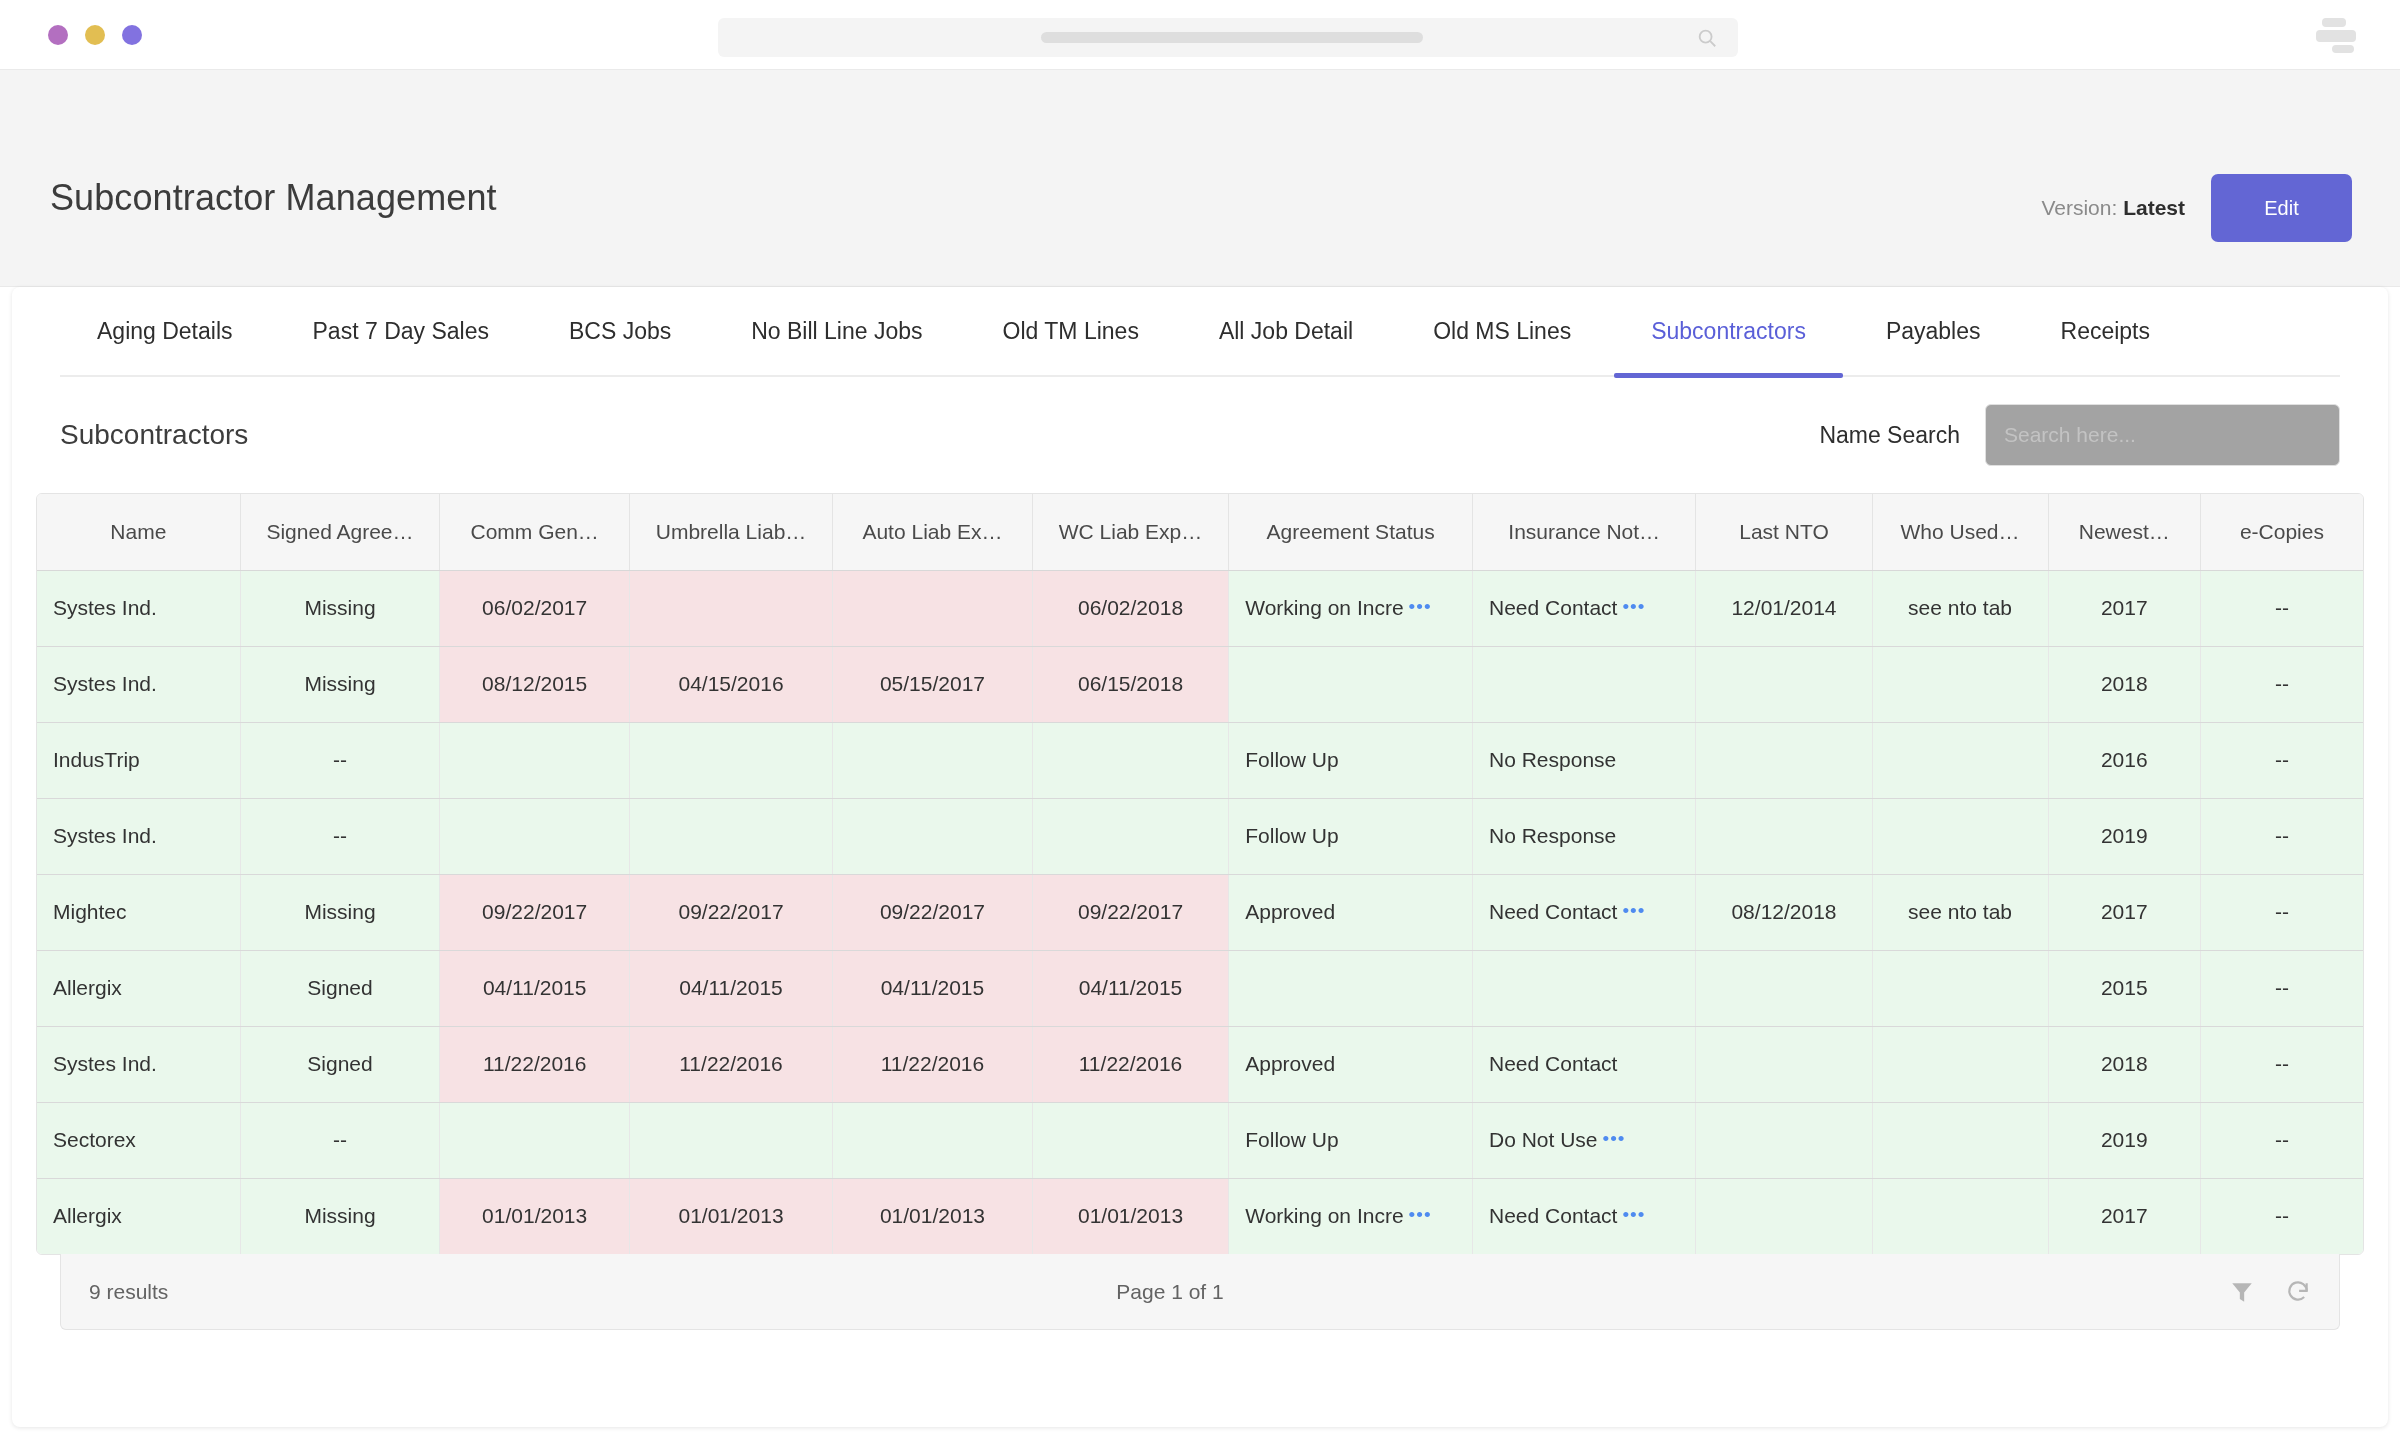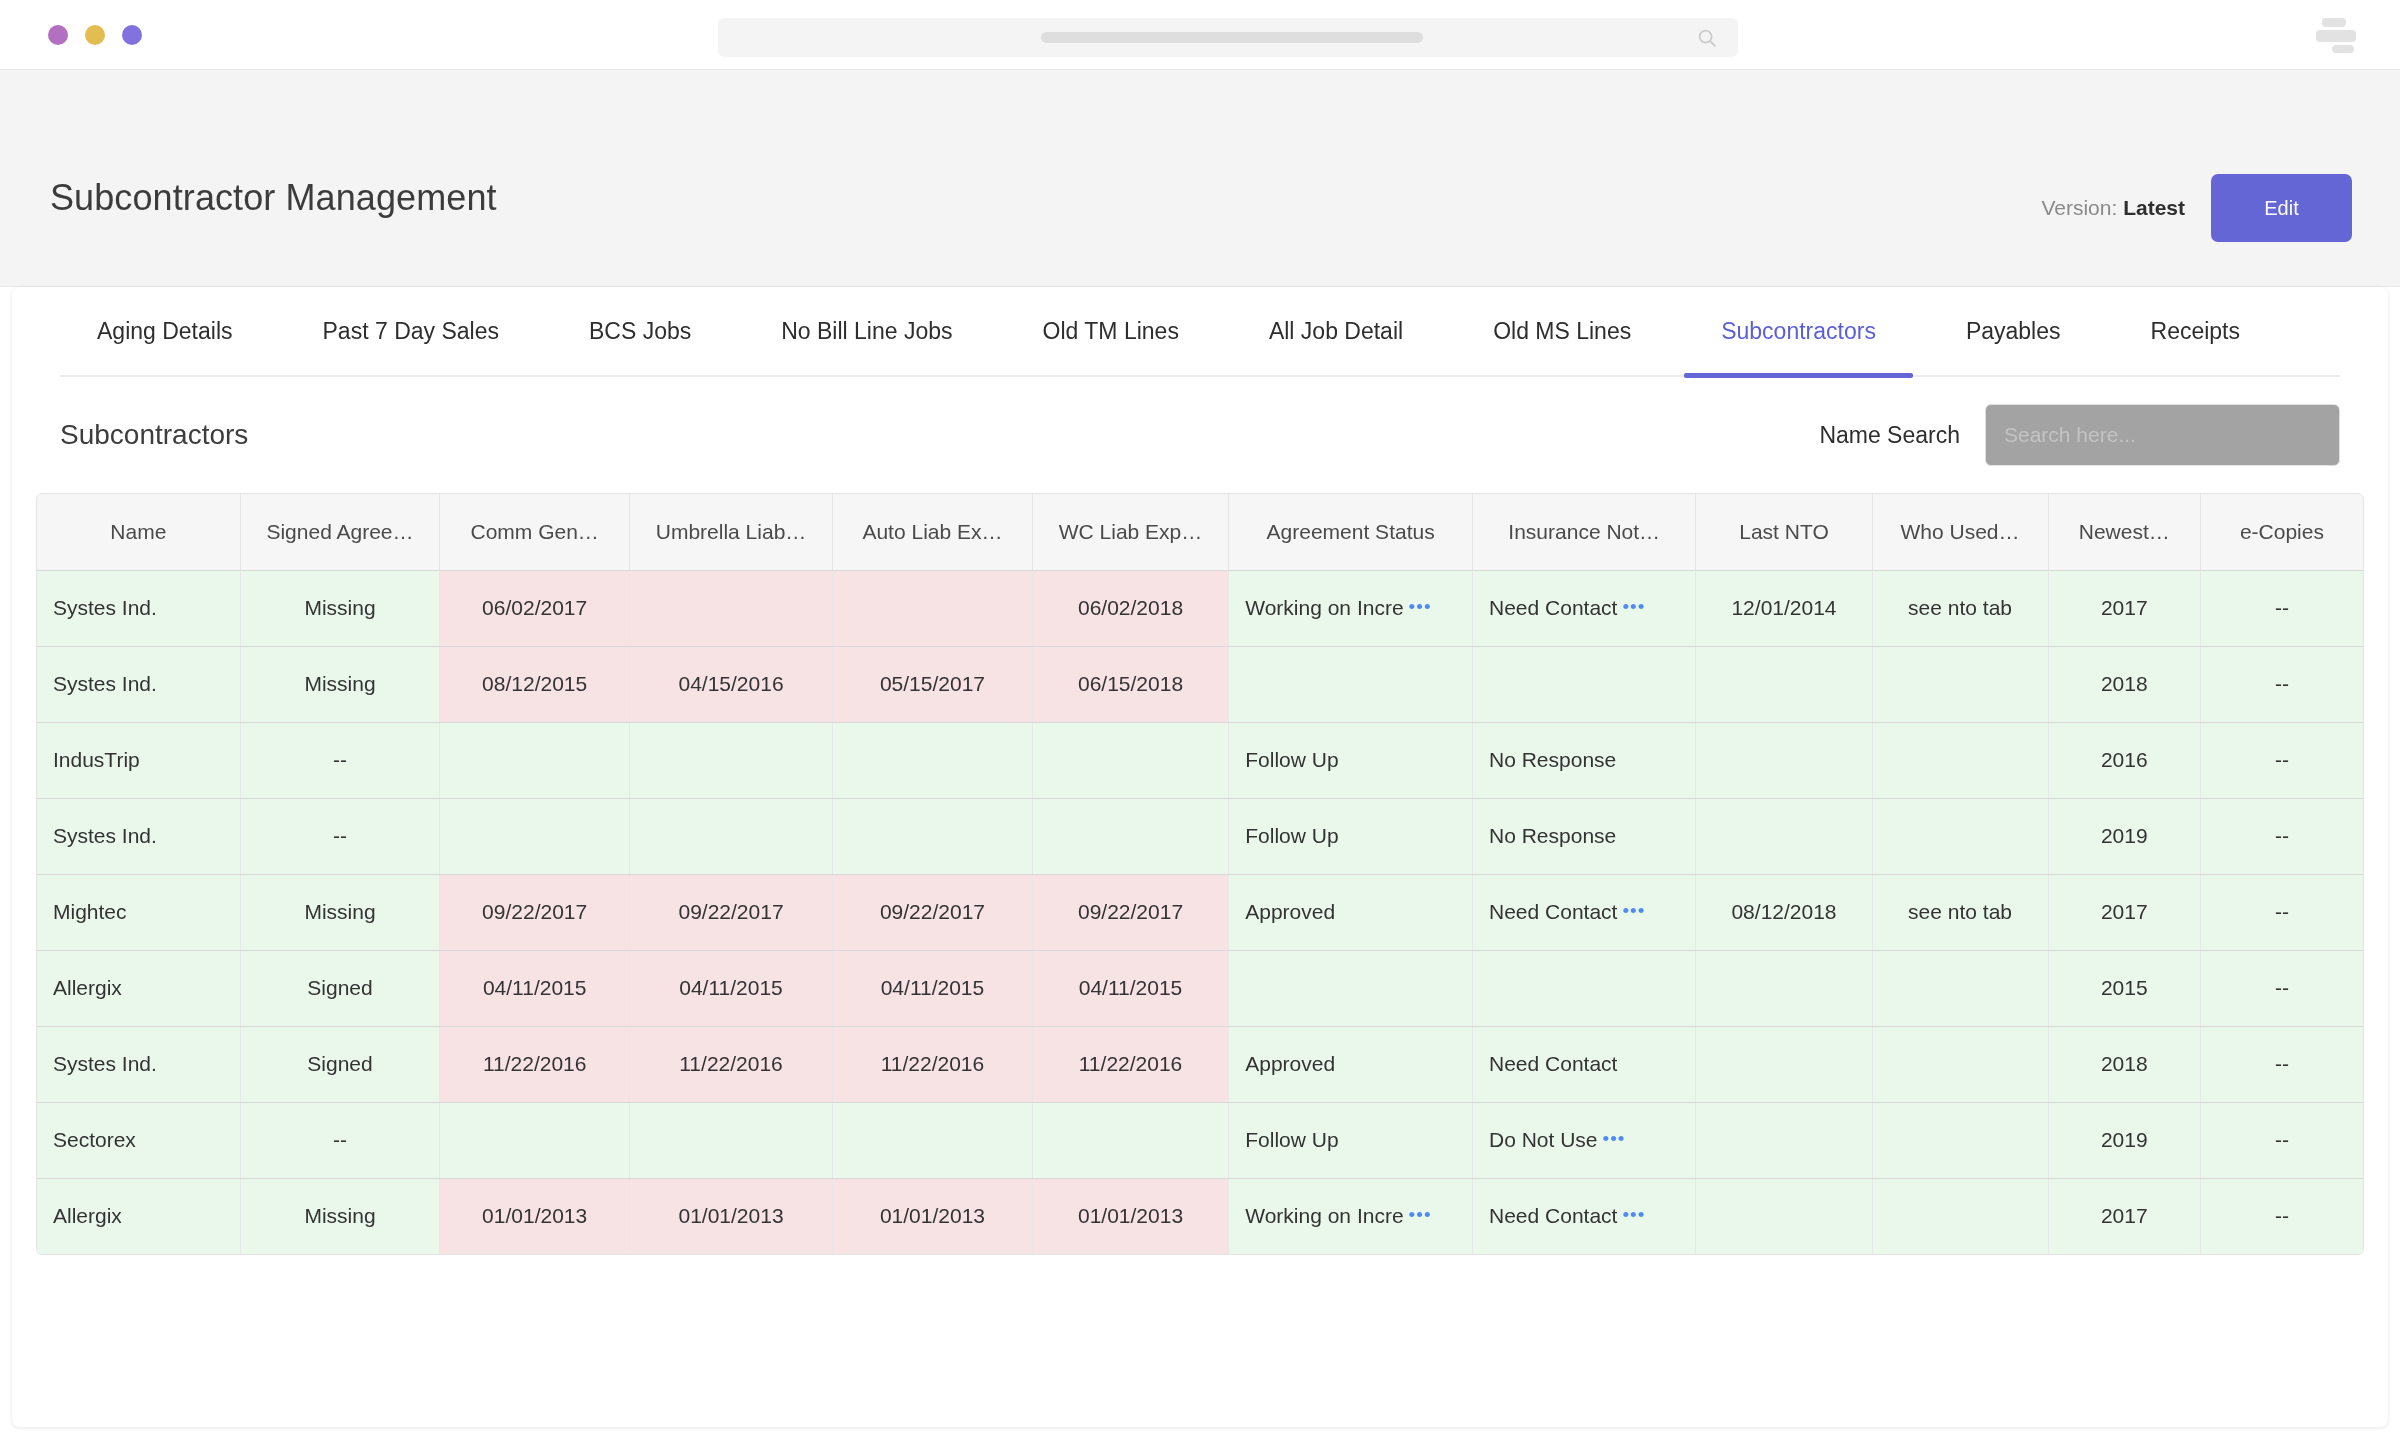--- a/index.html
+++ b/index.html
@@ -125,21 +125,21 @@
     box-shadow: 0 1px 4px rgba(0,0,0,.10);
   }
 
   
   .tabs-row {
     position: relative;
     margin: 0 48px;
     height: 90px;
     display: flex;
     align-items: center;
-    gap: 16px;
+    gap: 6px;
     border-bottom: 2px solid #ececec;
   }
   .tab {
     position: relative;
     height: 90px;
     display: flex;
     align-items: center;
     justify-content: center;
     font-size: 23px;
     color: #2e2e2e;
@@ -486,14 +486,27 @@
             <td class="c-green al-l"><span>Need Contact</span><span class="cell-ellipsis">•••</span></td>
             <td class="c-green al-c"><span></span></td>
             <td class="c-green al-c"><span></span></td>
             <td class="c-green al-c"><span>2017</span></td>
             <td class="c-green al-c"><span>--</span></td>
           </tr>
         </tbody>
     </table>
   </div>
 
+  <div class="table-footer">
+    <div class="footer-results">9 results</div>
+    <div class="footer-page">Page 1 of 1</div>
+    <div class="footer-icons">
+      <svg class="f-icon" viewBox="0 0 24 24" fill="#7d7d7d">
+        <path d="M3 4h18l-7 8.5V21l-4-2.5v-6L3 4z"></path>
+      </svg>
+      <svg class="f-icon" viewBox="0 0 24 24" fill="none" stroke="#7d7d7d" stroke-width="2">
+        <path d="M20 11a8 8 0 1 0-2.3 5.7"></path>
+        <polyline points="20,4 20,11 13,11"></polyline>
+      </svg>
+    </div>
+  </div>
 
 </div>
 
 </body></html>

